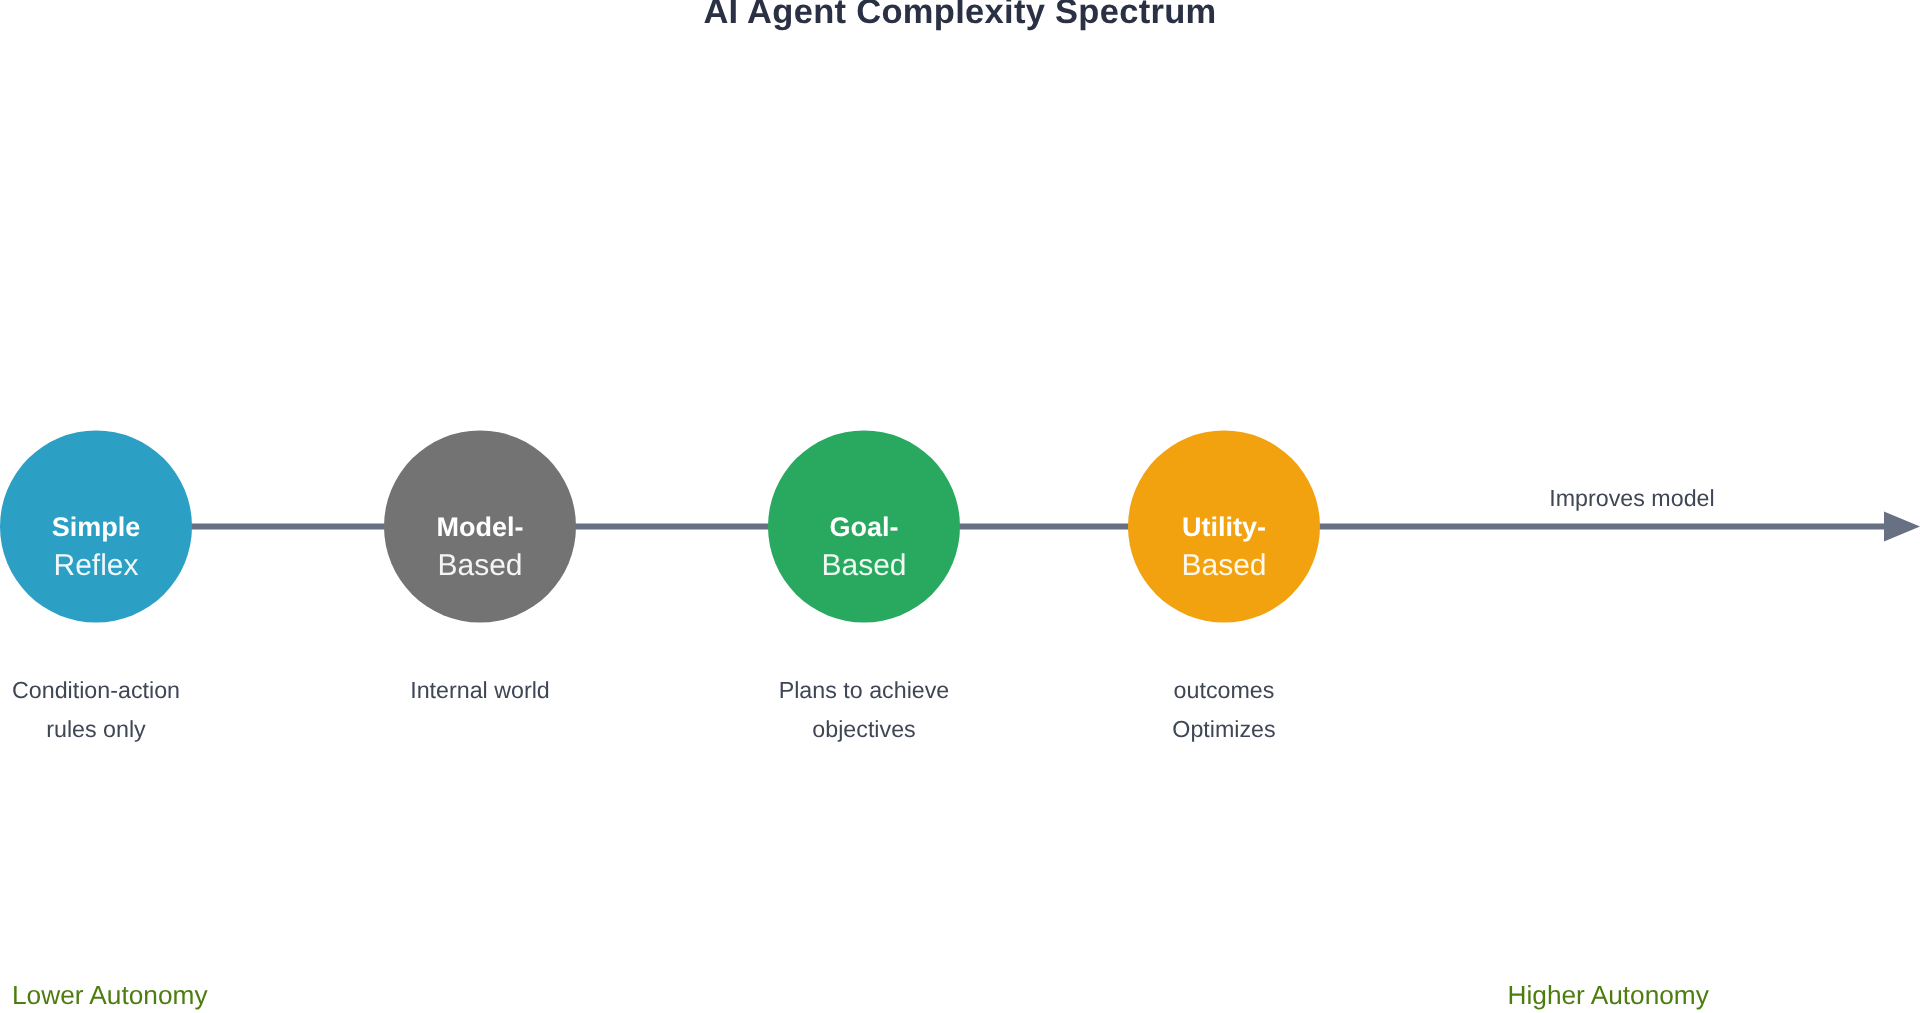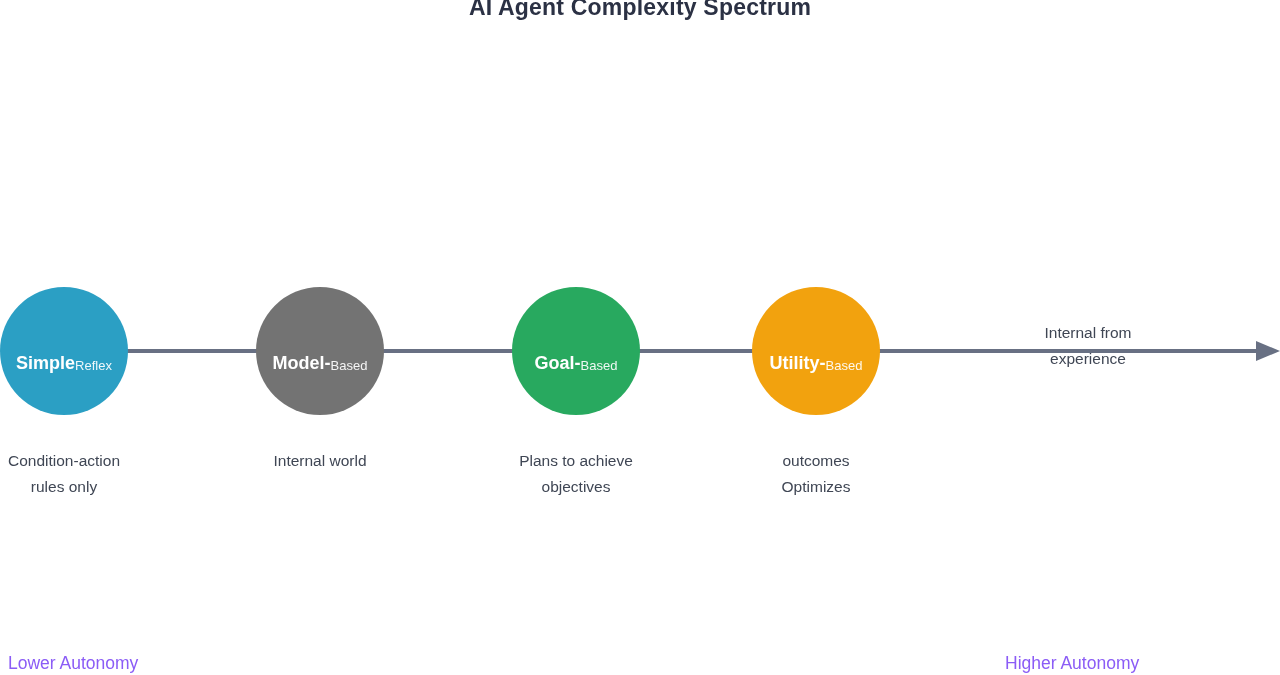--- a/index.html
+++ b/index.html
@@ -48,48 +48,48 @@
     width: 256px;
     text-align: center;
     z-index: 1;
   }
   .stage-circle {
     width: 128px;
     height: 128px;
     border-radius: 50%;
     margin: 0 auto;
     display: flex;
-    flex-direction: row;
+    flex-direction: column;
     align-items: center;
     justify-content: center;
     padding-top: 24px;
   }
   .stage-label-primary {
     font-size: 18px;
     font-weight: bold;
     color: #ffffff;
     line-height: 21px;
   }
   .stage-label-secondary {
-    font-size: 13px;
+    font-size: 20px;
     color: rgba(255,255,255,0.92);
     line-height: 18px;
     margin-top: 6px;
   }
   .stage-desc {
     margin-top: 33px;
     font-size: 15.5px;
     line-height: 26px;
     color: #3f4654;
   }
   .endpoint-label {
     position: absolute;
     top: 653px;
     font-size: 17.5px;
-    color: #8b5cf6;
+    color: #4d7c0f;
   }
   .endpoint-label.low { left: 8px; }
   .endpoint-label.high { left: 1005px; }
 </style>
 </head>
 <body>
 
 <div class="canvas">
 
   <div class="diagram-title">AI Agent Complexity Spectrum</div>
@@ -135,21 +135,20 @@
       <div class="stage-label-secondary">Based</div>
     </div>
     <div class="stage-desc">
       <div>outcomes</div>
       <div>Optimizes</div>
     </div>
   </div>
 
   <div class="stage" style="left:960px;">
     <div class="stage-desc">
-      <div>Internal from</div>
-      <div>experience</div>
+      <div>Improves model</div>
     </div>
   </div>
 
   <div class="endpoint-label low">Lower Autonomy</div>
   <div class="endpoint-label high">Higher Autonomy</div>
 
 </div>
 
 </body></html>

